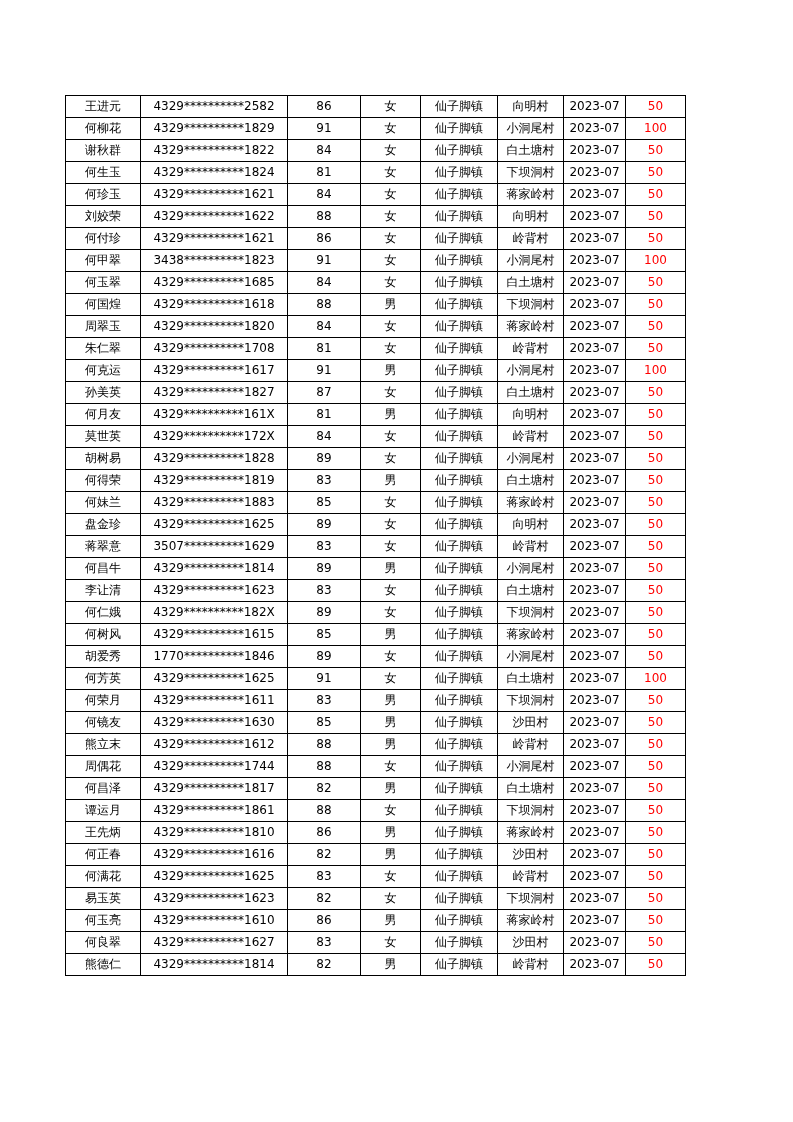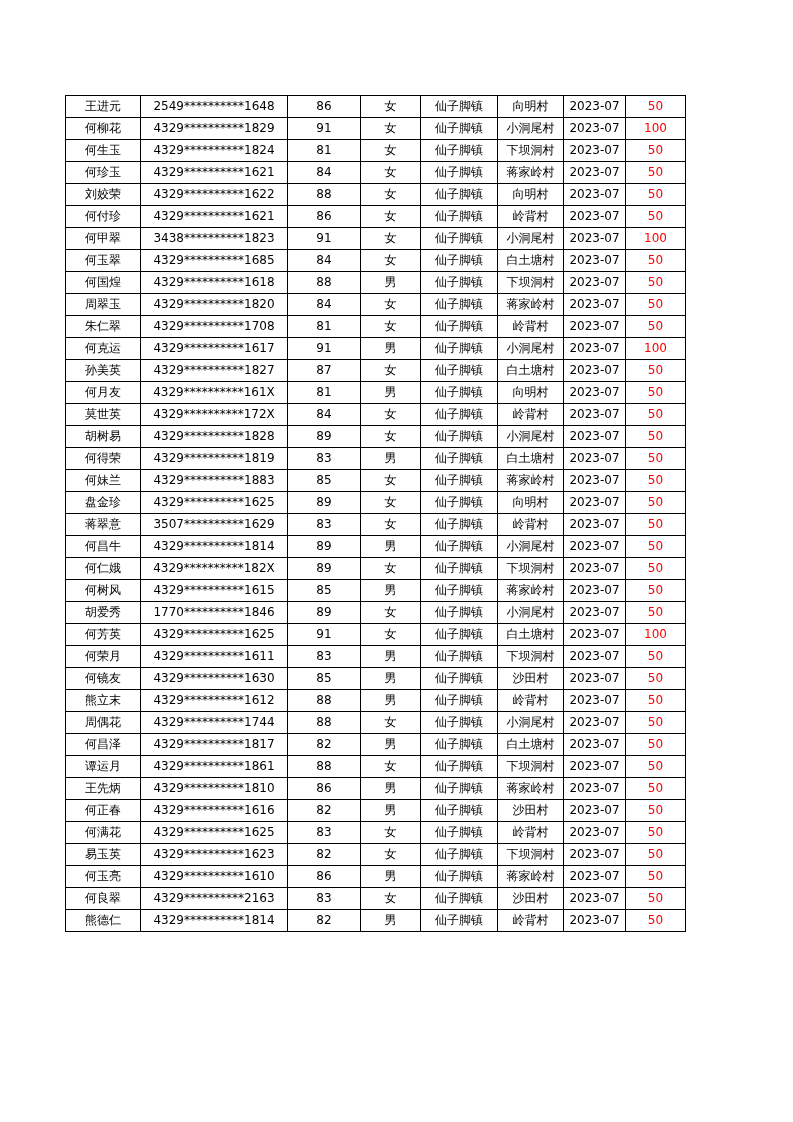--- a/index.html
+++ b/index.html
@@ -54,39 +54,49 @@
       <col class="c-age">
       <col class="c-gender">
       <col class="c-town">
       <col class="c-village">
       <col class="c-month">
       <col class="c-amount">
     </colgroup>
     <tbody>
         <tr>
           <td>王进元</td>
-          <td>2549**********1648</td>
+          <td>4329**********2582</td>
           <td>86</td>
           <td>女</td>
           <td>仙子脚镇</td>
           <td>向明村</td>
           <td>2023-07</td>
           <td style="color: rgb(255, 0, 0);">50</td>
         </tr>
         <tr>
           <td>何柳花</td>
           <td>4329**********1829</td>
           <td>91</td>
           <td>女</td>
           <td>仙子脚镇</td>
           <td>小洞尾村</td>
           <td>2023-07</td>
           <td style="color: rgb(255, 0, 0);">100</td>
         </tr>
         <tr>
+          <td>谢秋群</td>
+          <td>4329**********1822</td>
+          <td>84</td>
+          <td>女</td>
+          <td>仙子脚镇</td>
+          <td>白土塘村</td>
+          <td>2023-07</td>
+          <td style="color: rgb(255, 0, 0);">50</td>
+        </tr>
+        <tr>
           <td>何生玉</td>
           <td>4329**********1824</td>
           <td>81</td>
           <td>女</td>
           <td>仙子脚镇</td>
           <td>下坝洞村</td>
           <td>2023-07</td>
           <td style="color: rgb(255, 0, 0);">50</td>
         </tr>
         <tr>
@@ -263,20 +273,30 @@
           <td>何昌牛</td>
           <td>4329**********1814</td>
           <td>89</td>
           <td>男</td>
           <td>仙子脚镇</td>
           <td>小洞尾村</td>
           <td>2023-07</td>
           <td style="color: rgb(255, 0, 0);">50</td>
         </tr>
         <tr>
+          <td>李让清</td>
+          <td>4329**********1623</td>
+          <td>83</td>
+          <td>女</td>
+          <td>仙子脚镇</td>
+          <td>白土塘村</td>
+          <td>2023-07</td>
+          <td style="color: rgb(255, 0, 0);">50</td>
+        </tr>
+        <tr>
           <td>何仁娥</td>
           <td>4329**********182X</td>
           <td>89</td>
           <td>女</td>
           <td>仙子脚镇</td>
           <td>下坝洞村</td>
           <td>2023-07</td>
           <td style="color: rgb(255, 0, 0);">50</td>
         </tr>
         <tr>
@@ -414,21 +434,21 @@
           <td>4329**********1610</td>
           <td>86</td>
           <td>男</td>
           <td>仙子脚镇</td>
           <td>蒋家岭村</td>
           <td>2023-07</td>
           <td style="color: rgb(255, 0, 0);">50</td>
         </tr>
         <tr>
           <td>何良翠</td>
-          <td>4329**********2163</td>
+          <td>4329**********1627</td>
           <td>83</td>
           <td>女</td>
           <td>仙子脚镇</td>
           <td>沙田村</td>
           <td>2023-07</td>
           <td style="color: rgb(255, 0, 0);">50</td>
         </tr>
         <tr>
           <td>熊德仁</td>
           <td>4329**********1814</td>

